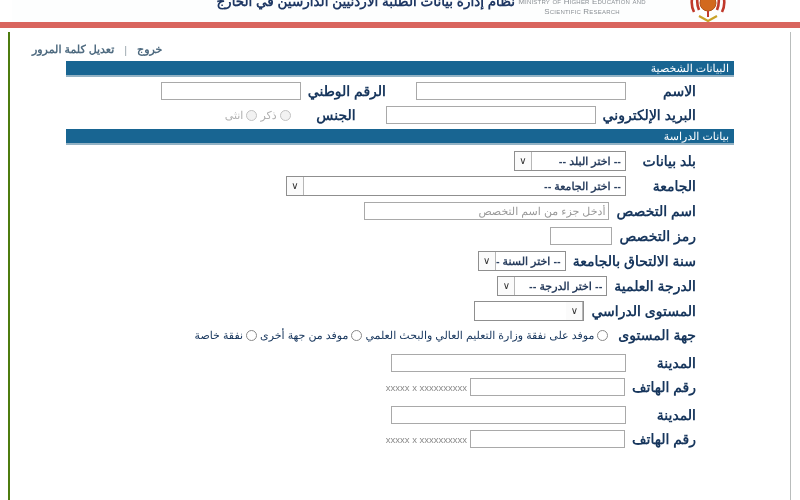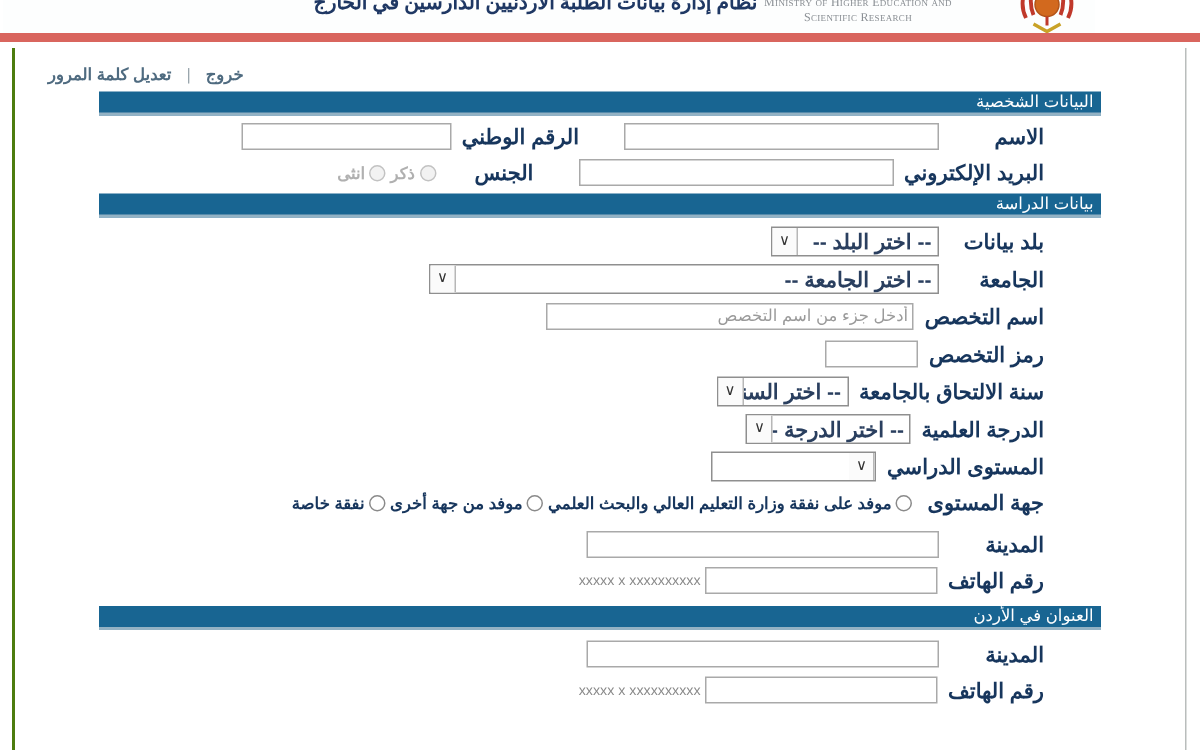--- a/index.html
+++ b/index.html
@@ -1,21 +1,21 @@
 <!DOCTYPE html>
 <html lang="ar" dir="rtl"><head>
 <meta charset="utf-8">
 <style>
   * { margin:0; padding:0; box-sizing:border-box; }
   html,body { width:800px; height:500px; overflow:hidden; background:#fff;
     font-family:"Liberation Sans", sans-serif; }
   body { position:relative; direction:rtl; }
 
   
-  .top-header { position:absolute; top:0; left:2px; width:728px; height:22px; background:#fdfefe;font-family:Liberation Serif, serif; }
+  .top-header { position:absolute; top:0; left:12px; width:728px; height:22px; background:#fdfefe; }
   .site-title { position:absolute; top:-7px; right:225px; font-size:13.5px; font-weight:bold;
     color:#1f3864; white-space:nowrap; }
   .ministry-en { position:absolute; top:-3px; right:78px; width:160px; text-align:center;
     font-variant:small-caps; color:#8a8f94; font-size:8px; line-height:10px; letter-spacing:.2px; }
   .logo { position:absolute; top:-9px; right:10px; width:44px; height:32px; }
   .red-bar { position:absolute; top:22px; left:0; width:800px; height:6px; background:#d9655e; }
 
   
   .panel { position:absolute; top:32px; left:8px; width:783px; height:468px; background:#fff;
     border-left:2px solid #4d7c0f; border-right:1px solid #b9bdbc; overflow:hidden; }
@@ -30,28 +30,28 @@
   .rows { margin:0 56px; padding-right:38px; }
   .row { display:flex; align-items:center; min-height:24px; }
   .row.h25 { min-height:25px; }
   .lbl { font-size:14px; font-weight:bold; color:#17365d; min-width:70px;
     padding-left:7px; white-space:nowrap; }
   .lbl.w2 { min-width:62px; }
   input[type=text] { height:18px; border:1px solid #a9a9a9; background:#fff; font-size:11px;
     padding:0 3px; font-family:"Liberation Sans", sans-serif; color:#333; }
   input::placeholder { color:#9a9a9a; }
   .sel { display:flex; height:20px; border:1px solid #8f8f8f; background:#fff; cursor:pointer; }
-  .sel-text { flex:1; font-size:14px; font-weight:bold; color:#2a3f5f; line-height:18px;
+  .sel-text { flex:1; font-size:11px; font-weight:bold; color:#2a3f5f; line-height:18px;
     padding-right:4px; white-space:nowrap; overflow:hidden; }
   .sel-arrow { width:17px; border-right:1px solid #b7b7b7; background:#fbfbfb; color:#333;
     font-size:10px; line-height:18px; text-align:center; }
   .radio { display:inline-block; width:11px; height:11px; border:1px solid #8a8a8a;
     border-radius:50%; background:#fff; margin:0 3px; flex:none; cursor:pointer; }
   .radio.disabled { border-color:#c2c2c2; background:#f2f2f2; cursor:default; }
-  .opt-text { font-size:11px; font-weight:bold; color:#17365d; white-space:nowrap; }
+  .opt-text { font-size:11px; font-weight:normal; color:#17365d; white-space:nowrap; }
   .opt-text.disabled { color:#b0b0b0; }
   .hint { font-size:9.5px; color:#8a8a8a; margin-right:3px; white-space:nowrap;text-align:center; }
   .gap { width:30px; flex:none; }
   .mt2 { margin-top:2px; } .mt3 { margin-top:3px; } .mt4 { margin-top:4px; } .mt5 { margin-top:5px; }
 </style>
 </head>
 <body>
 
 <div class="top-header">
   <div class="site-title">نظام إدارة بيانات الطلبة الأردنيين الدارسين في الخارج</div>
@@ -167,21 +167,20 @@
       </div>
       <div class="row">
         <span class="lbl">رقم الهاتف</span>
         <input type="text" style="width: 155px;" value="">
         <span class="hint">xxxxx x xxxxxxxxxx</span>
       </div>
     </div>
   </div>
 
   <div>
-    <div class="section-bar mt5">العنوان في الأردن</div>
     <div class="rows mt4">
       <div class="row">
         <span class="lbl">المدينة</span>
         <input type="text" style="width: 235px;" value="">
       </div>
       <div class="row">
         <span class="lbl">رقم الهاتف</span>
         <input type="text" style="width: 155px;" value="">
         <span class="hint">xxxxx x xxxxxxxxxx</span>
       </div>

